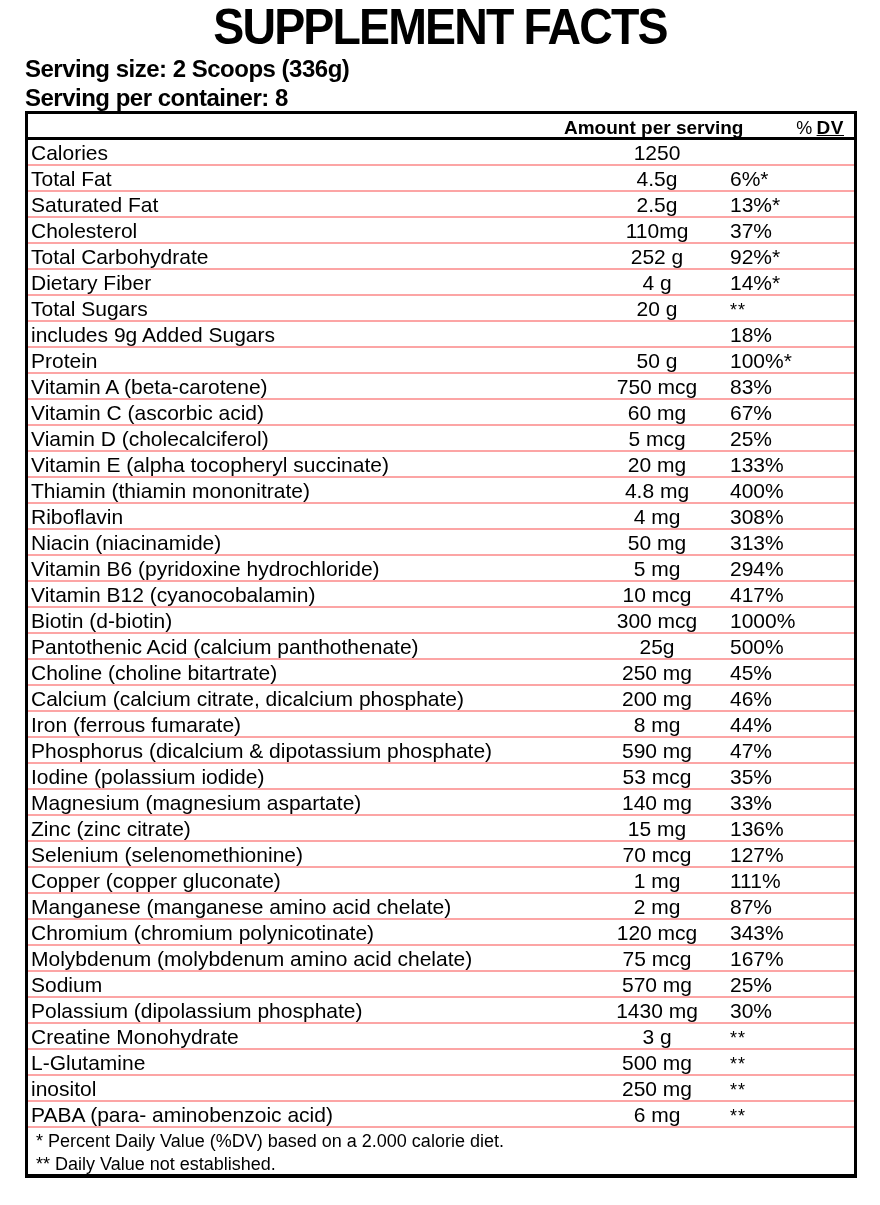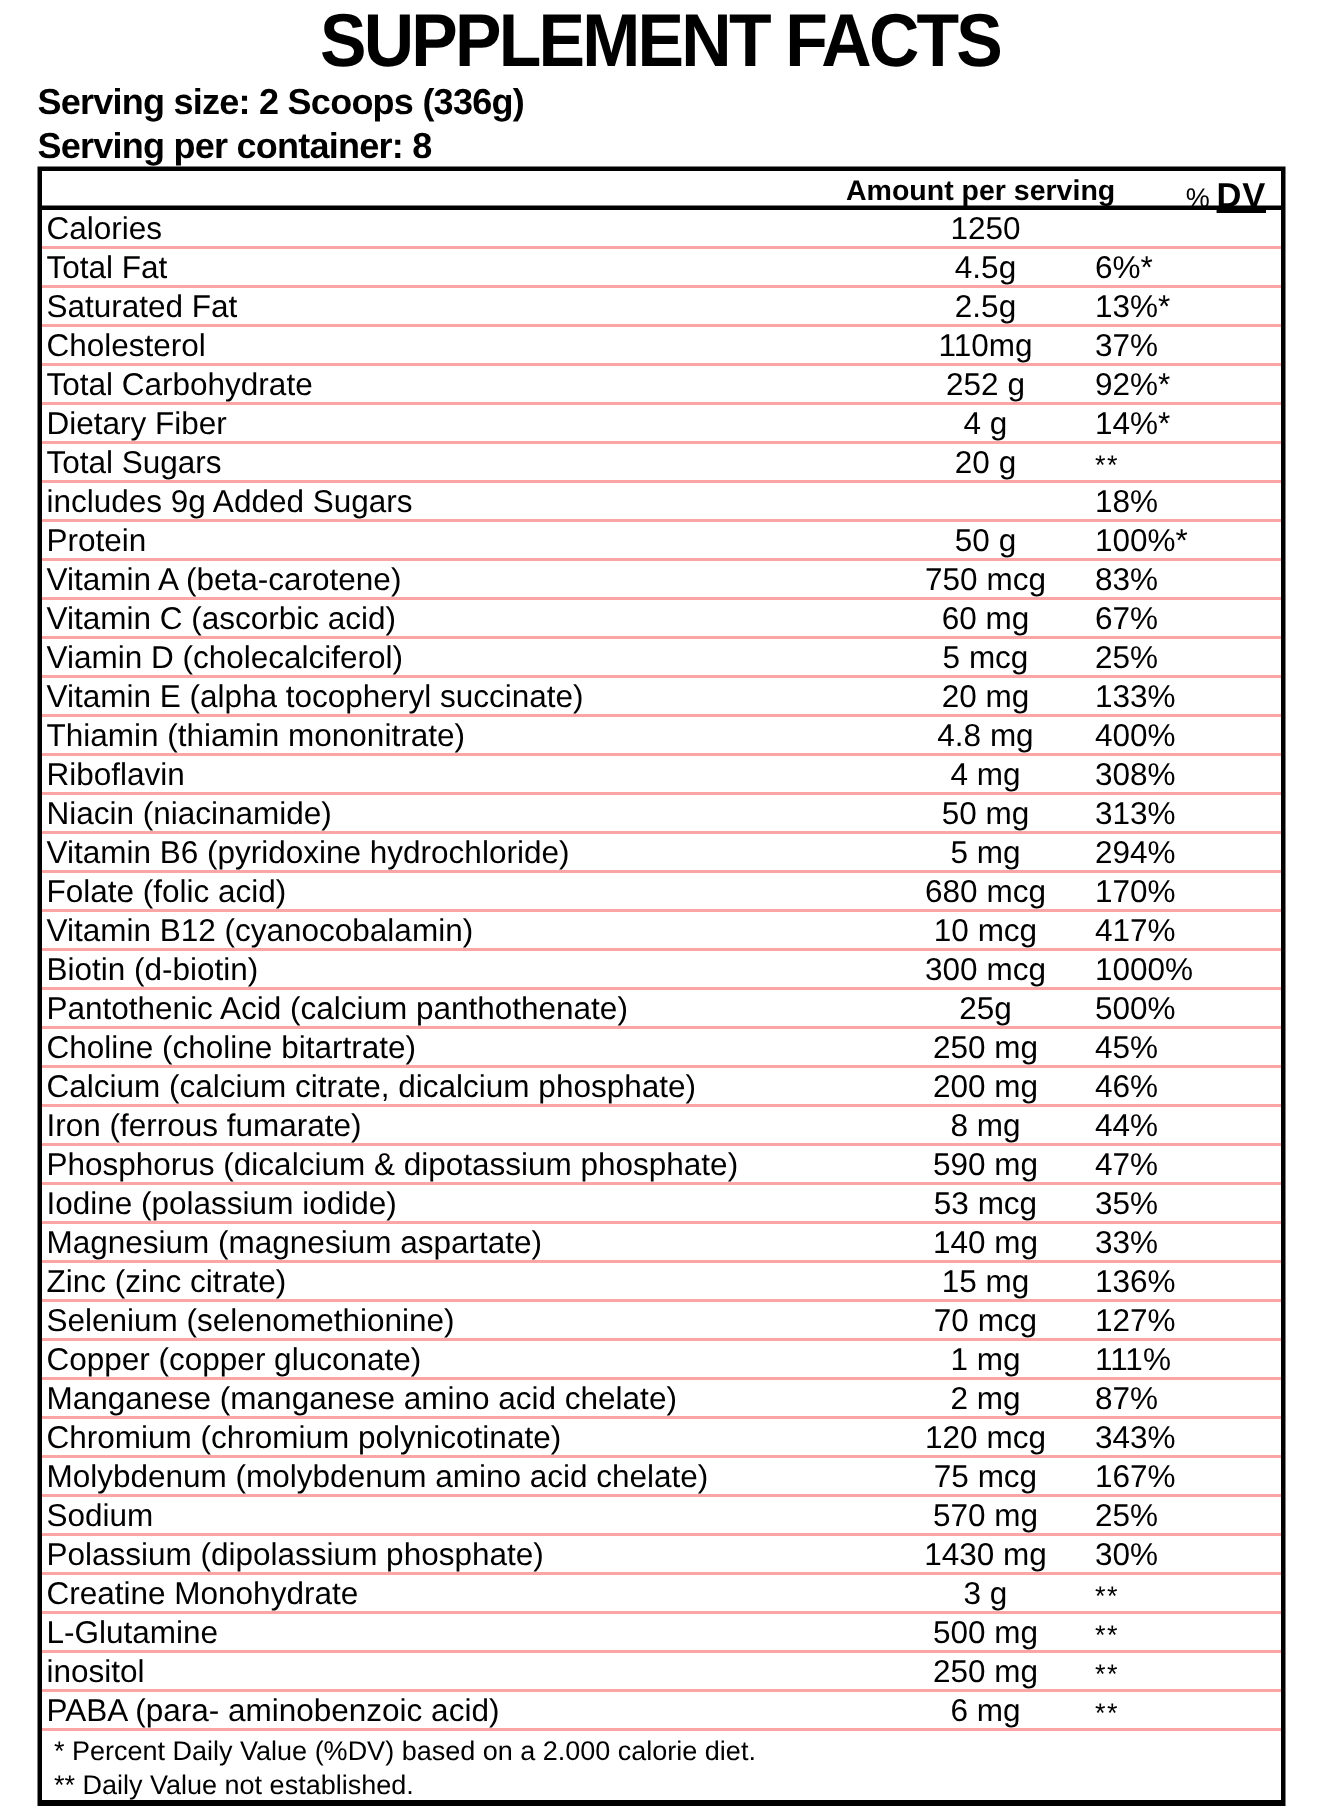--- a/index.html
+++ b/index.html
@@ -47,21 +47,21 @@
     font-weight: 700;
     font-size: 19px;
     text-align: right;
   }
   .dv-head {
     position: absolute;
     right: 10px;
     top: 3px;
   }
   .dv-head .pct { font-weight: 400; font-size: 18px; }
-  .dv-head .dv  { font-weight: 700; font-size: 23px; letter-spacing: 0.5px; text-decoration: underline; }
+  .dv-head .dv  { font-weight: 700; font-size: 19px; letter-spacing: 0.5px; text-decoration: underline; }
   .row {
     display: grid;
     grid-template-columns: 1fr 142px 128px;
     height: 26px;
     border-bottom: 2px solid #fca5a5;
     font-size: 21px;
     line-height: 23px;
     align-items: end;
     white-space: nowrap;
     overflow: hidden;
@@ -171,25 +171,20 @@
         <span class="c-label">Niacin (niacinamide)</span>
         <span class="c-amt">50 mg</span>
         <span class="c-dv">313%</span>
       </div>
       <div class="row">
         <span class="c-label">Vitamin B6 (pyridoxine hydrochloride)</span>
         <span class="c-amt">5 mg</span>
         <span class="c-dv">294%</span>
       </div>
       <div class="row">
-        <span class="c-label">Folate (folic acid)</span>
-        <span class="c-amt">680 mcg</span>
-        <span class="c-dv">170%</span>
-      </div>
-      <div class="row">
         <span class="c-label">Vitamin B12 (cyanocobalamin)</span>
         <span class="c-amt">10 mcg</span>
         <span class="c-dv">417%</span>
       </div>
       <div class="row">
         <span class="c-label">Biotin (d-biotin)</span>
         <span class="c-amt">300 mcg</span>
         <span class="c-dv">1000%</span>
       </div>
       <div class="row">

